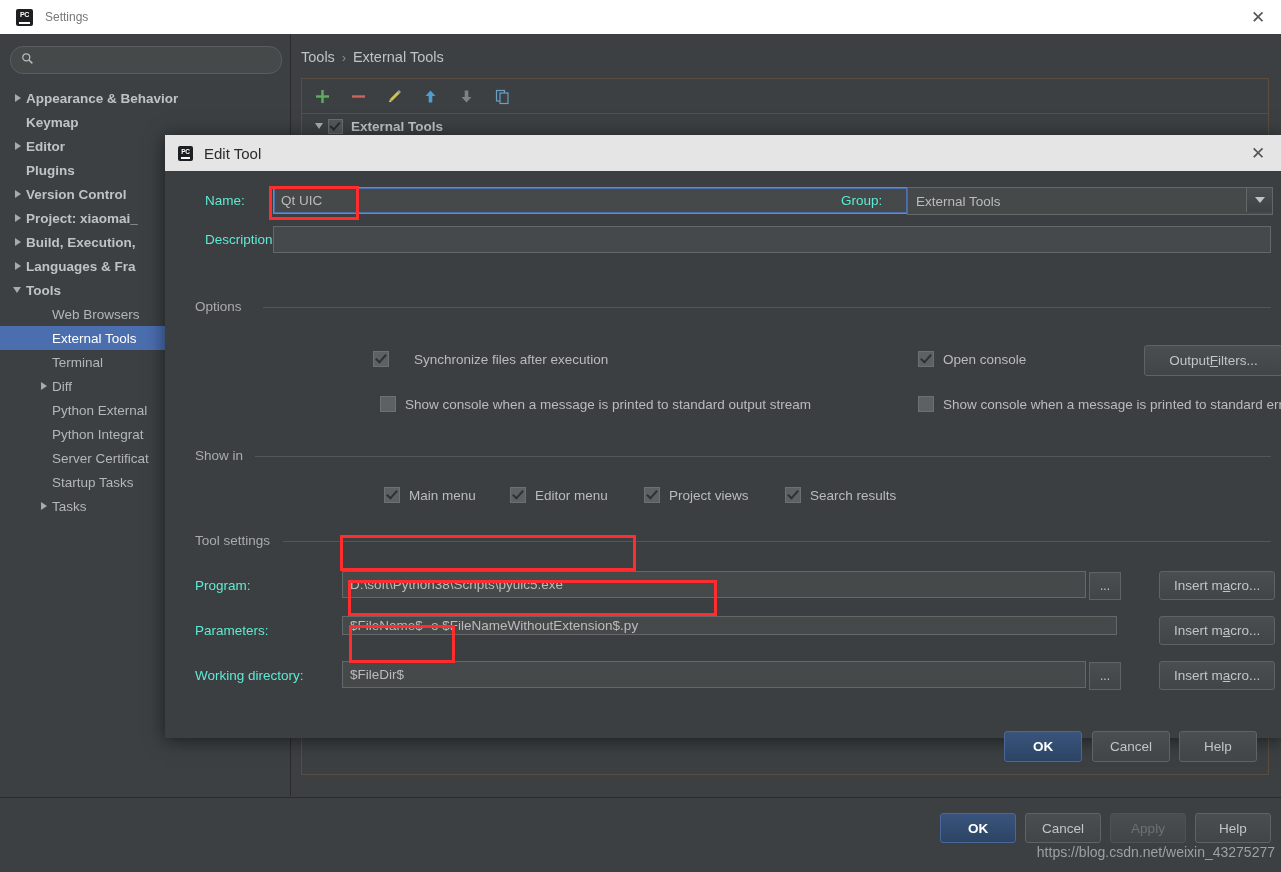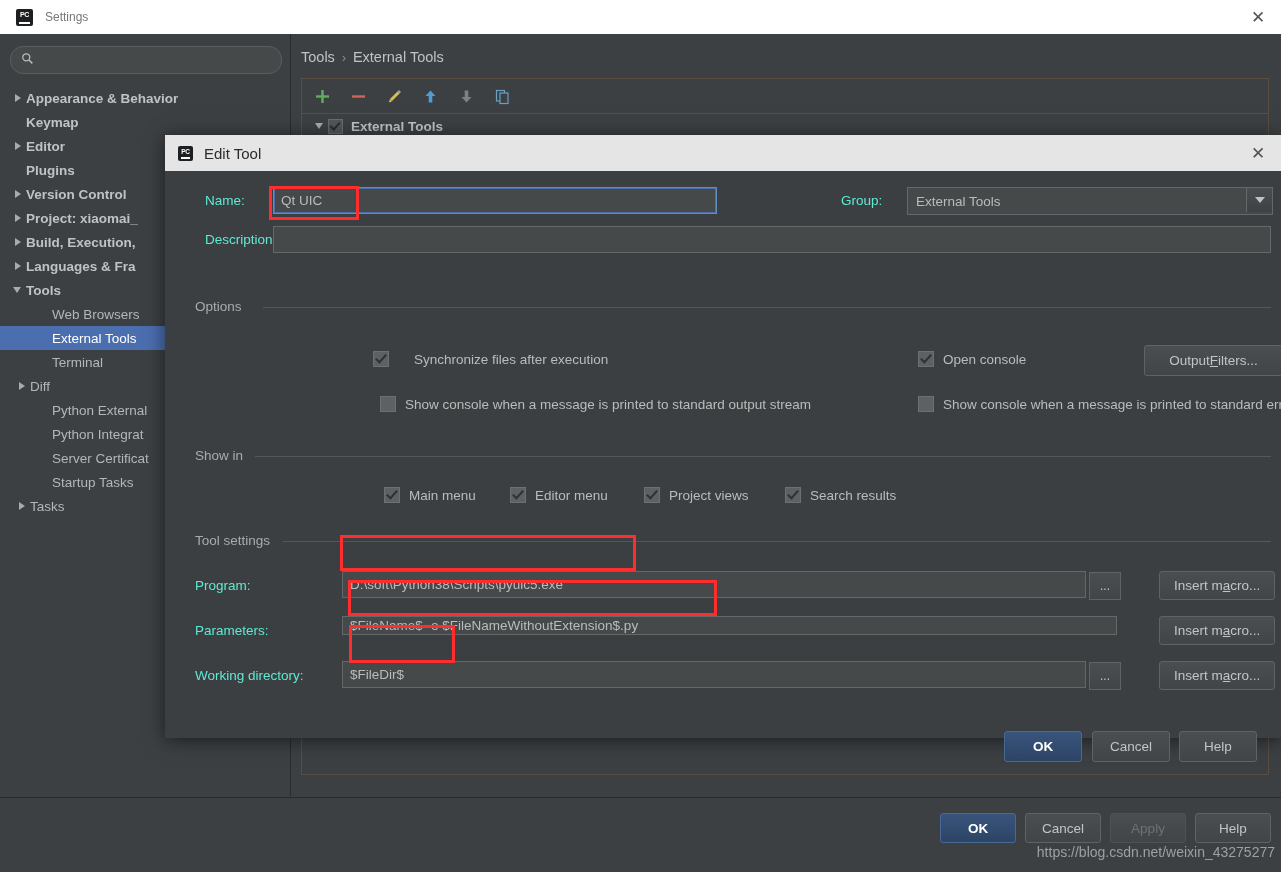--- a/index.html
+++ b/index.html
@@ -33,21 +33,21 @@
   .tree-row{height:24px;display:flex;align-items:center;white-space:nowrap;cursor:pointer;}
   .tree-row.selected{background:#4b6eaf;}
   .tree-row.selected .tree-label{color:#ffffff;}
   .arrow{width:12px;height:12px;margin-left:4px;margin-right:2px;position:relative;flex:none;}
   .arrow.closed::before{content:"";position:absolute;left:3px;top:2px;border-left:6px solid #a9aaab;border-top:4.5px solid transparent;border-bottom:4.5px solid transparent;}
   .arrow.open::before{content:"";position:absolute;left:1px;top:3px;border-top:6px solid #a9aaab;border-left:4.5px solid transparent;border-right:4.5px solid transparent;}
   .arrow.none{}
   .tree-label{color:#b4b6b8;font-size:13.5px;}
   .lvl0 .arrow{margin-left:12px;}
   .lvl0 .tree-label{font-weight:bold;color:#c0c3c5;}
-  .lvl1{padding-left:16px;}
+  .lvl1{padding-left:38px;}
   .lvl1 .arrow{margin-left:0;}
   .lvl1-noarrow{padding-left:52px;}
 
   
   .rightpane{position:absolute;left:291px;top:0;width:990px;height:762px;background:#3c4043;}
   .breadcrumb{position:absolute;left:10px;top:15px;font-size:14.5px;color:#c0c3c5;}
   .breadcrumb .sep{color:#8d9091;font-size:12px;padding:0 3px;}
   .tools-panel{position:absolute;left:10px;top:44px;width:966px;height:695px;border:1px solid #5a4e42;}
   .tools-toolbar{position:absolute;left:0;top:0;width:966px;height:34px;border-bottom:1px solid #4e5254;display:flex;align-items:center;}
   .tb-btn{width:32px;height:28px;margin-left:4px;display:flex;align-items:center;justify-content:center;cursor:pointer;}
@@ -254,21 +254,21 @@
   <div class="dialog">
     <div class="dlg-title">
       <span class="pc-icon"></span>
       <span class="t">Edit Tool</span>
       <span class="dlg-close">✕</span>
     </div>
 
     <div class="dlg-body">
 
       <div style="position:absolute;left:40px;top:22px;" class="lbl">Name:</div>
-      <input class="field focus" style="position: absolute; left: 108px; top: 16px; width: 444px; height: 27px;" value="Qt UIC">
+      <input class="field focus" style="position: absolute; left: 108px; top: 16px; width: 635px; height: 27px;" value="Qt UIC">
       <div style="position:absolute;left:676px;top:22px;" class="lbl">Group:</div>
       <div class="combo" style="position:absolute;left:742px;top:16px;width:364px;">
         <span class="val">External Tools</span>
         <span class="arw"></span>
       </div>
 
       <div style="position:absolute;left:40px;top:61px;" class="lbl">Description:</div>
       <input class="field" style="position: absolute; left: 108px; top: 55px; width: 998px; height: 27px;" value="">
 
       <div style="position:absolute;left:30px;top:128px;" class="sec-title">Options</div>

